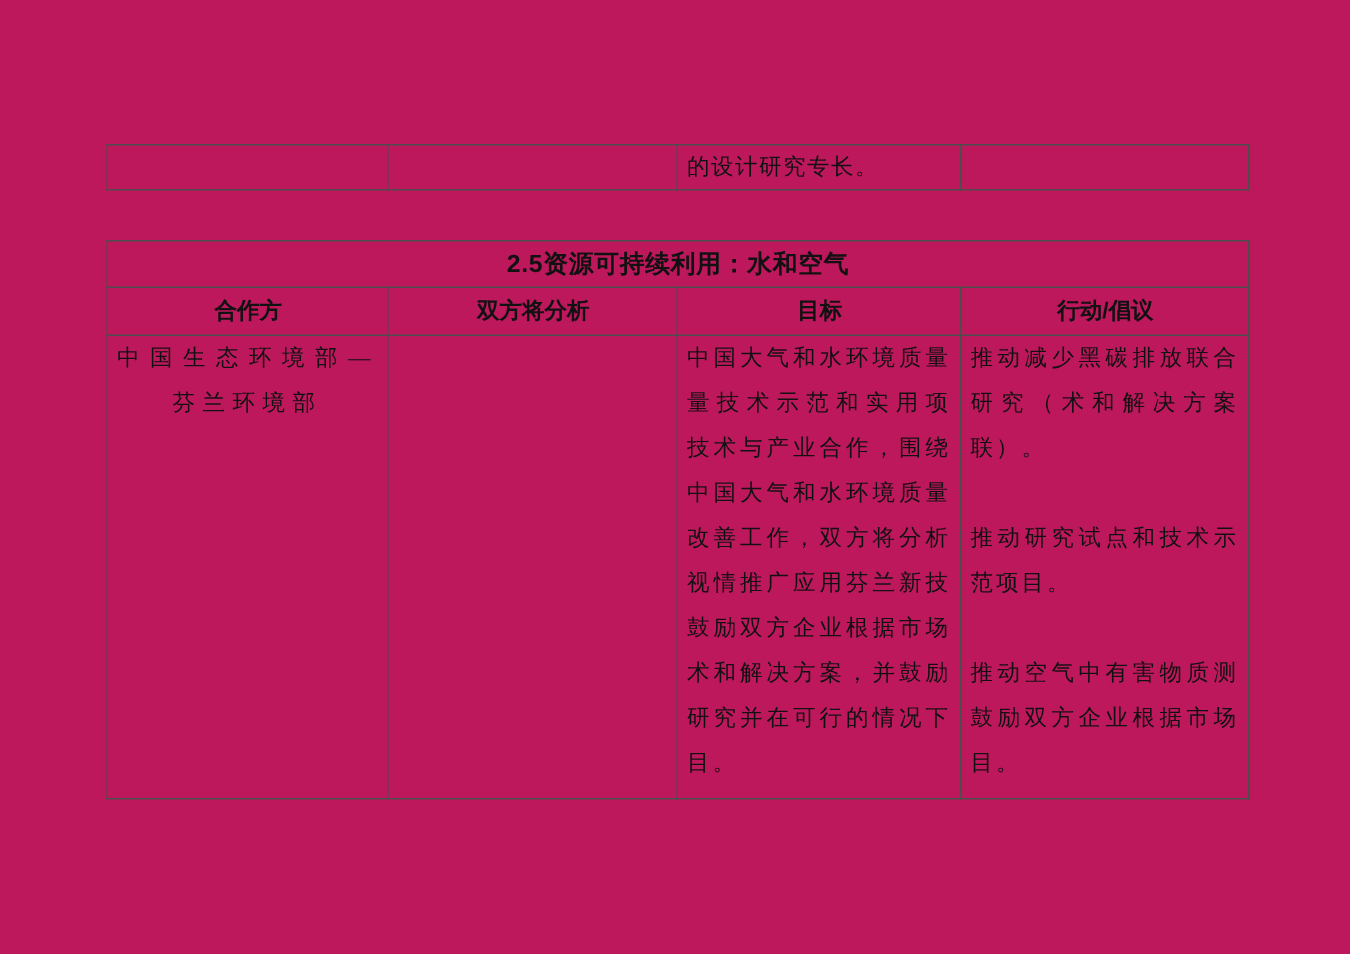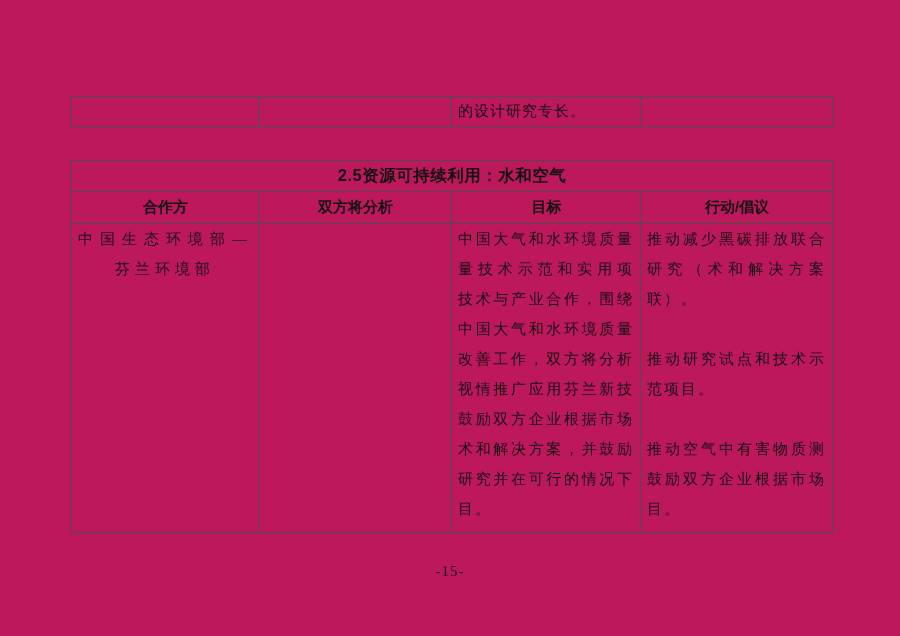--- a/index.html
+++ b/index.html
@@ -155,15 +155,14 @@
             <div class="tl">范项目。</div>
             <div class="tl empty">&nbsp;</div>
             <div class="tl just">推动空气中有害物质测</div>
             <div class="tl just">鼓励双方企业根据市场</div>
             <div class="tl">目。</div>
           </td>
       </tr>
     </tbody>
   </table>
 
-  <div class="pagenum">-15-</div>
 
 </div>
 
 </body></html>

